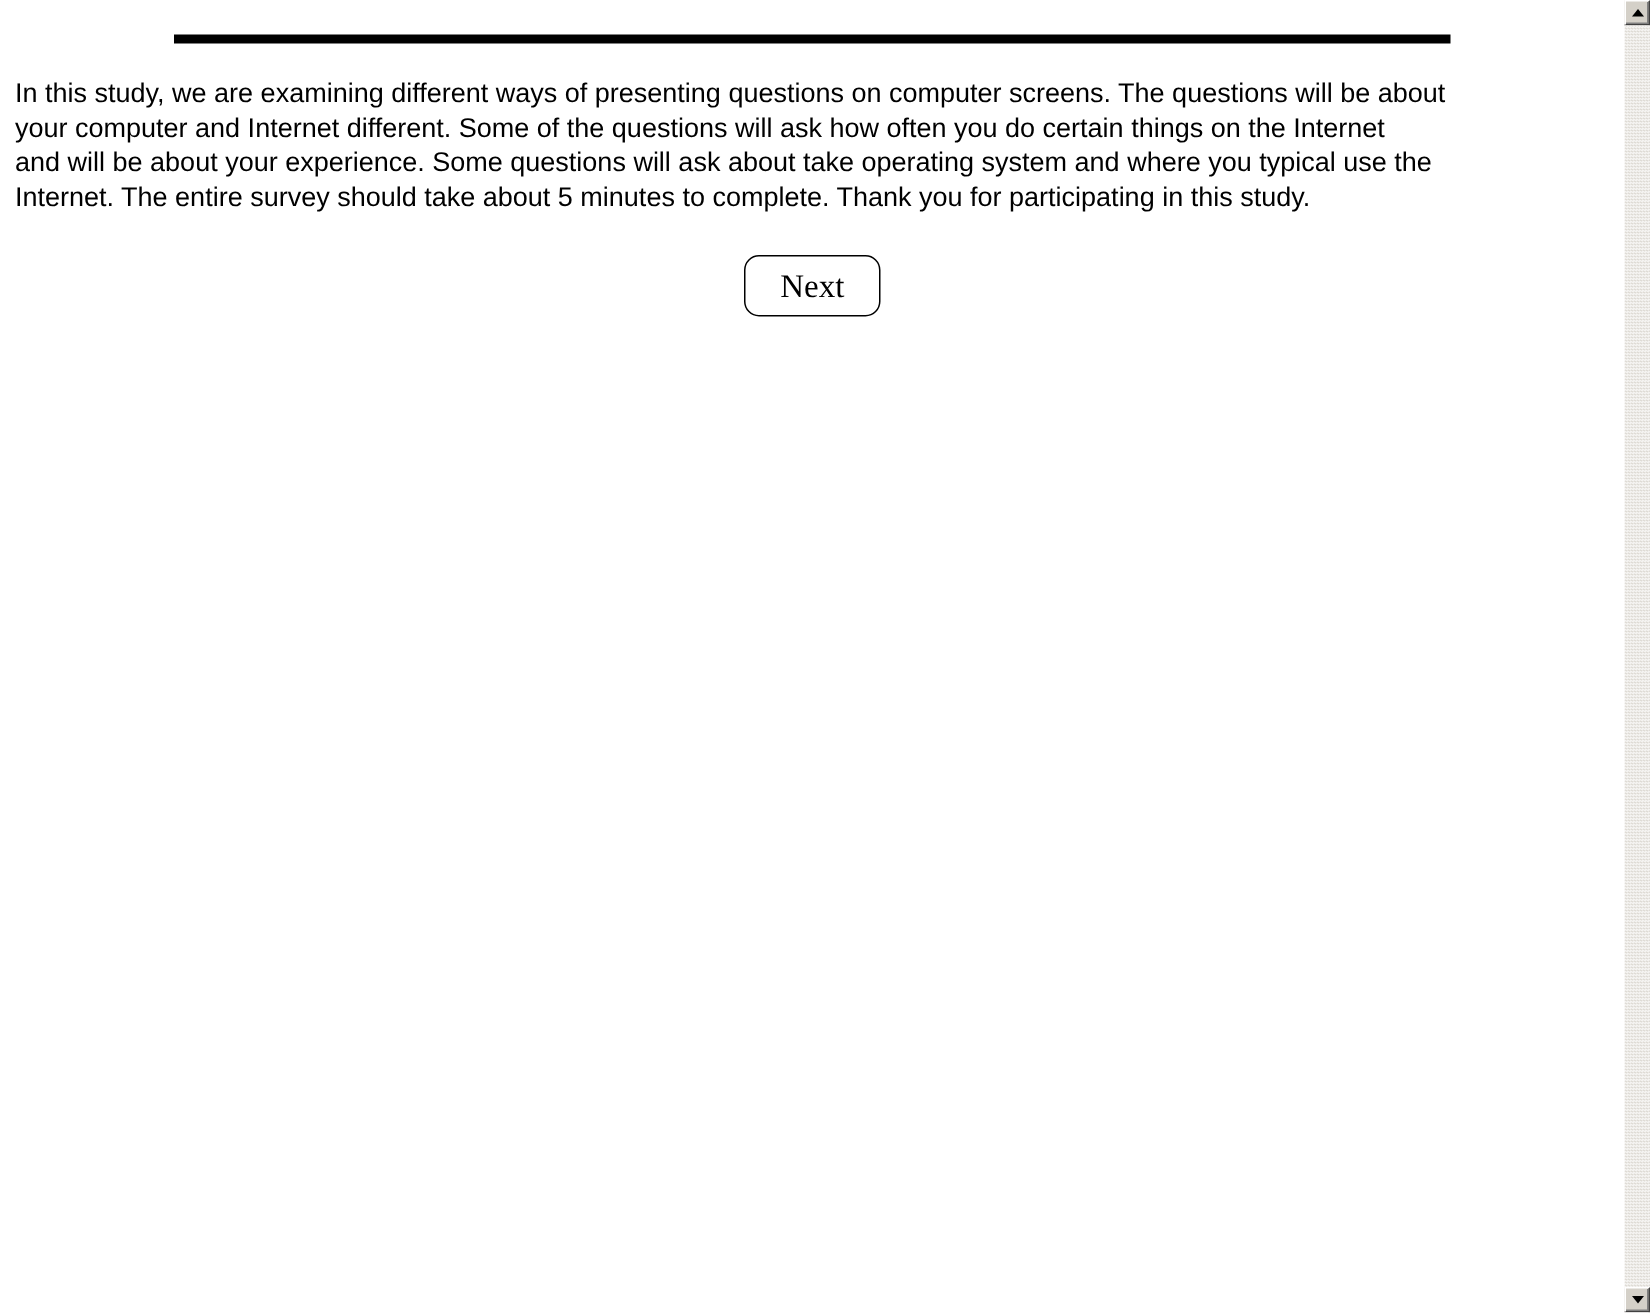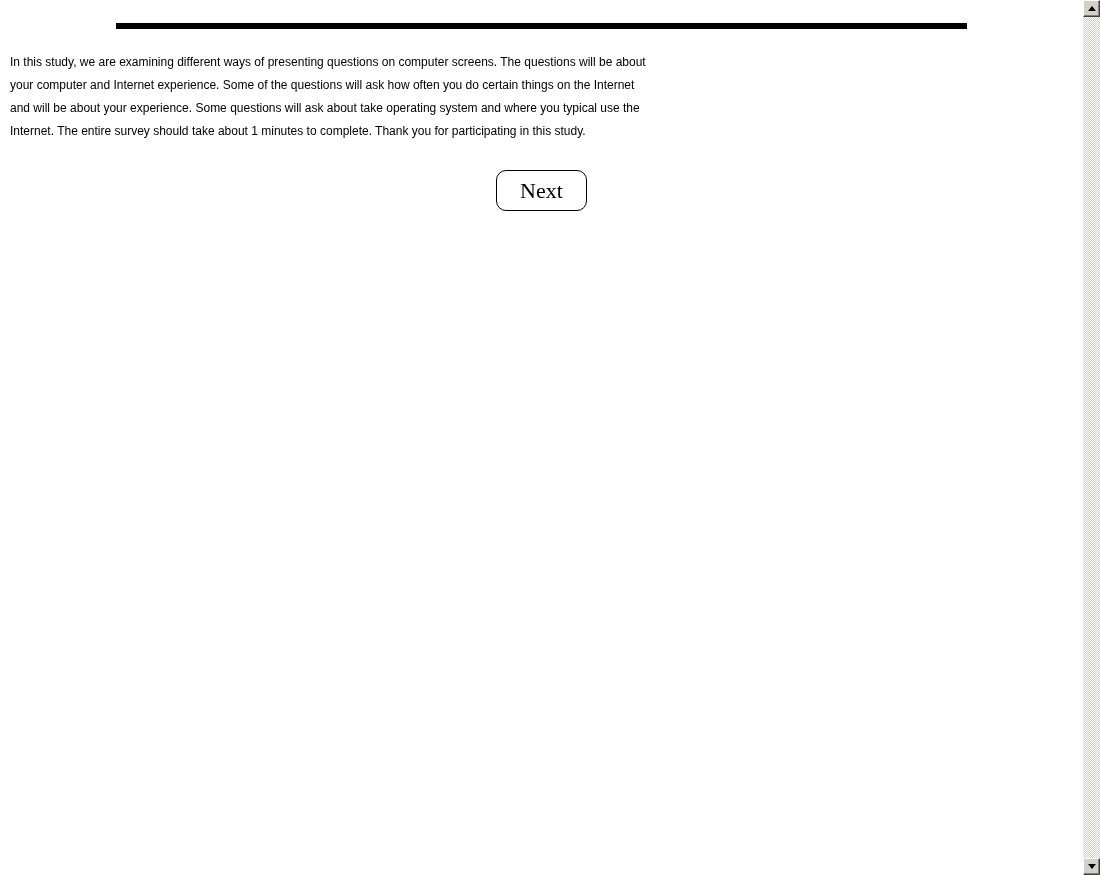--- a/index.html
+++ b/index.html
@@ -24,21 +24,21 @@
     overflow: hidden;
   }
   .top-rule {
     width: 851px;
     height: 6px;
     background: #000000;
     margin: 23px auto 0 auto;
   }
   .intro {
     margin: 22px 10px 0 10px;
-    font-size: 12px;
+    font-size: 18px;
     line-height: 23px;
     color: #000000;
     white-space: nowrap;
   }
   .intro .line {
     display: block;
   }
   .button-row {
     margin-top: 27px;
     text-align: center;
@@ -113,23 +113,23 @@
 <body>
 
 <div class="page">
 
   <div class="content">
 
     <div class="top-rule"></div>
 
     <div class="intro">
       <span class="line">In this study, we are examining different ways of presenting questions on computer screens. The questions will be about</span>
-      <span class="line">your computer and Internet experience. Some of the questions will ask how often you do certain things on the Internet</span>
+      <span class="line">your computer and Internet different. Some of the questions will ask how often you do certain things on the Internet</span>
       <span class="line">and will be about your experience. Some questions will ask about take operating system and where you typical use the</span>
-      <span class="line">Internet. The entire survey should take about 1 minutes to complete. Thank you for participating in this study.</span>
+      <span class="line">Internet. The entire survey should take about 5 minutes to complete. Thank you for participating in this study.</span>
     </div>
 
     <div class="button-row">
       <button class="next-btn">Next</button>
     </div>
 
   </div>
 
   <div class="scrollbar">
     <button class="scroll-btn up">

